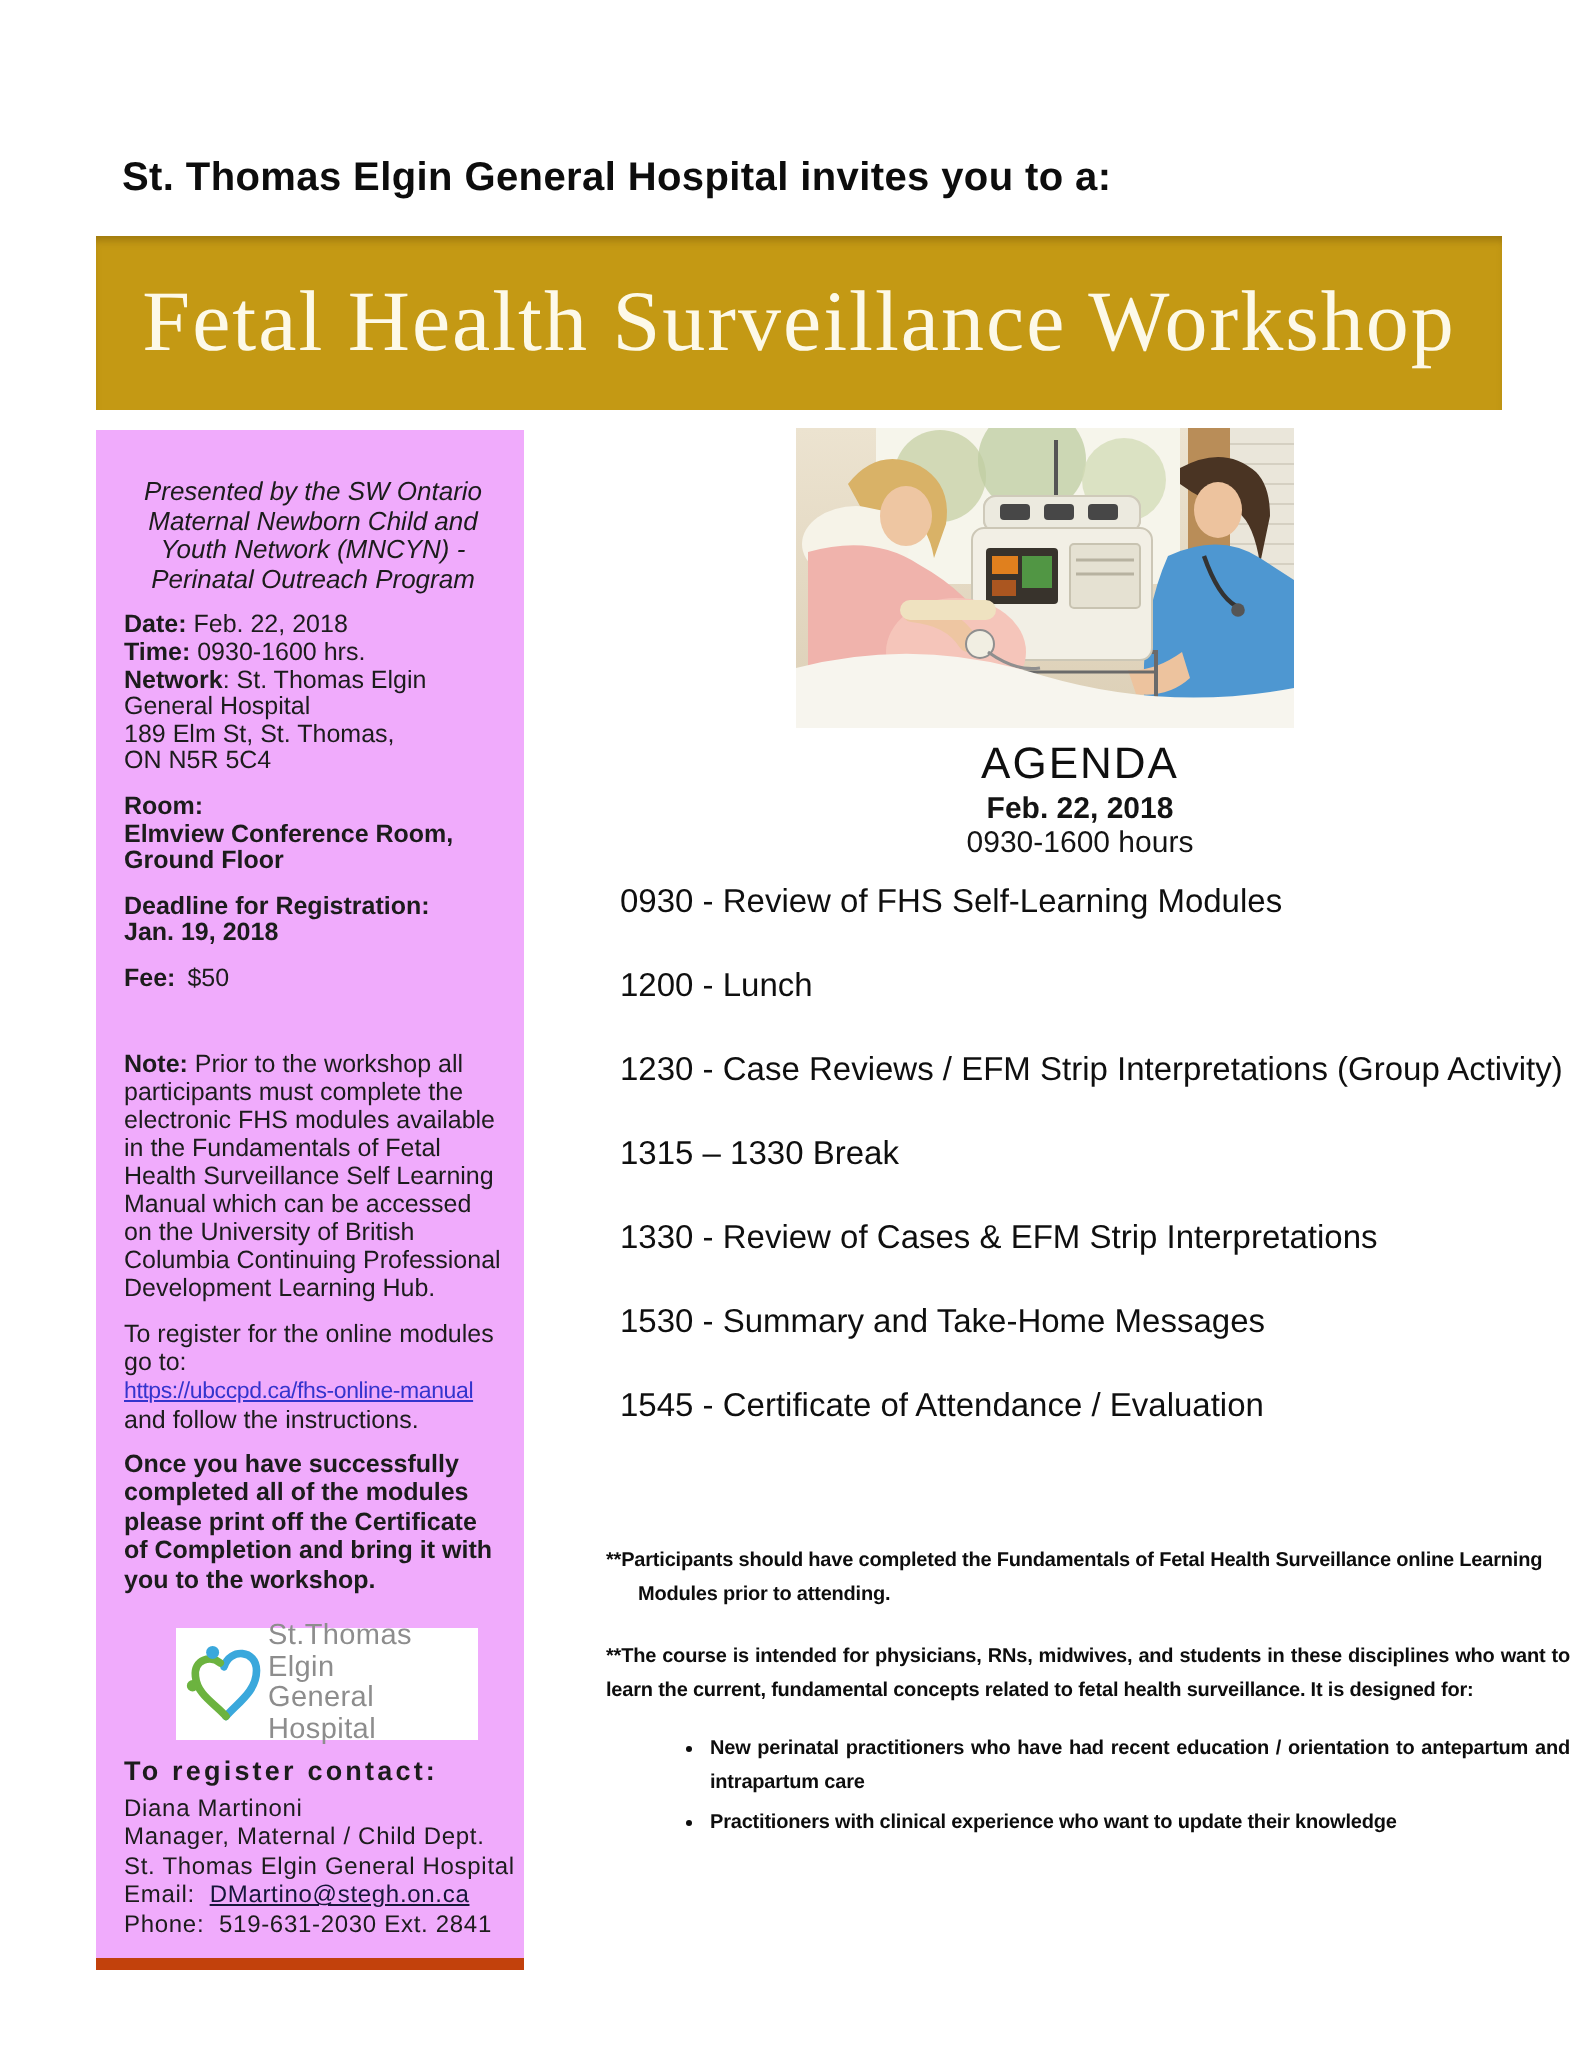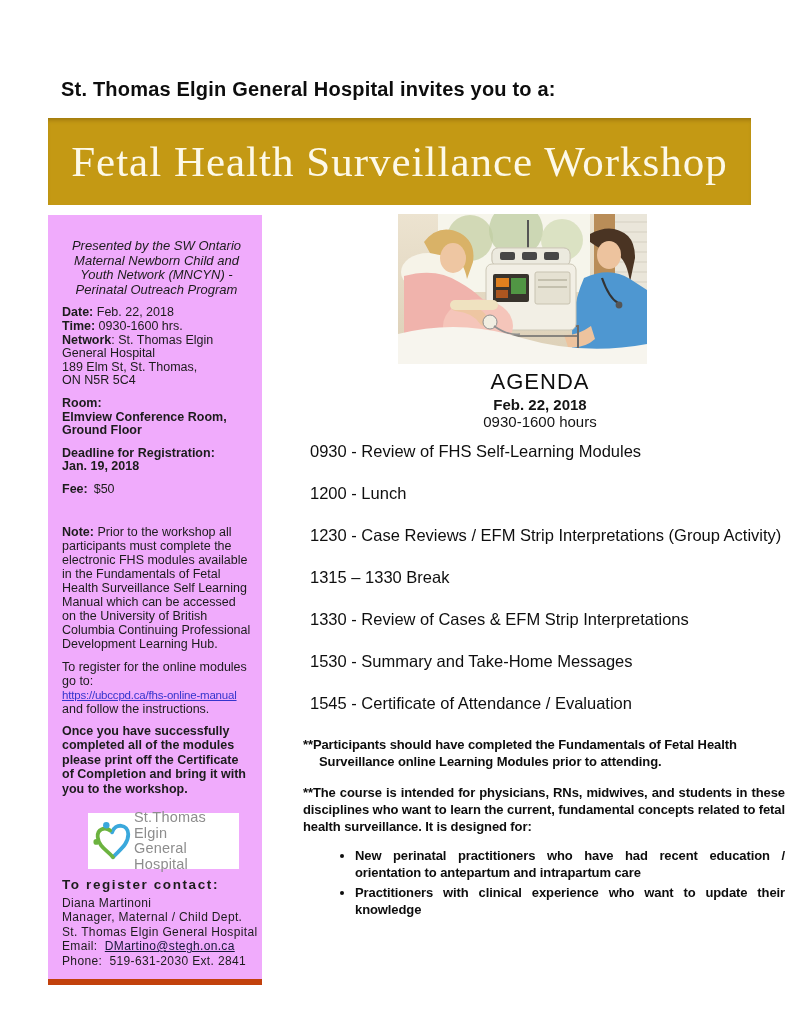--- a/index.html
+++ b/index.html
@@ -46,21 +46,21 @@
   .photo{position:absolute;left:398px;top:214px;width:249px;height:150px;}
   .photo svg{display:block;width:100%;height:100%;}
   
   .agenda-head{position:absolute;left:300px;top:369px;width:480px;text-align:center;}
   .agenda-title{font-size:22px;letter-spacing:1px;color:#0f0f0f;}
   .agenda-date{font-size:15px;font-weight:bold;margin-top:1px;}
   .agenda-hours{font-size:15px;}
   .agenda-list{position:absolute;left:310px;top:441px;width:478px;font-size:16.5px;color:#0f0f0f;}
   .agenda-item{line-height:20px;margin-bottom:22px;white-space:nowrap;}
   
-  .notes{position:absolute;left:303px;top:736px;width:482px;font-size:13px;font-weight:bold;line-height:17px;color:#0d0d0d;letter-spacing:-.1px;}
+  .notes{position:absolute;left:303px;top:772px;width:482px;font-size:10px;font-weight:bold;line-height:17px;color:#0d0d0d;letter-spacing:-.1px;}
   .note1{padding-left:16px;text-indent:-16px;margin-bottom:14px;}
   .note2{text-align:justify;margin-bottom:12px;}
   .bullet-list{margin:0;padding-left:52px;}
   .bullet-list li{text-align:justify;margin-bottom:3px;}
   .closing{text-align:center;margin-top:15px;}
 </style>
 </head>
 <body>
 
 <div class="page">

